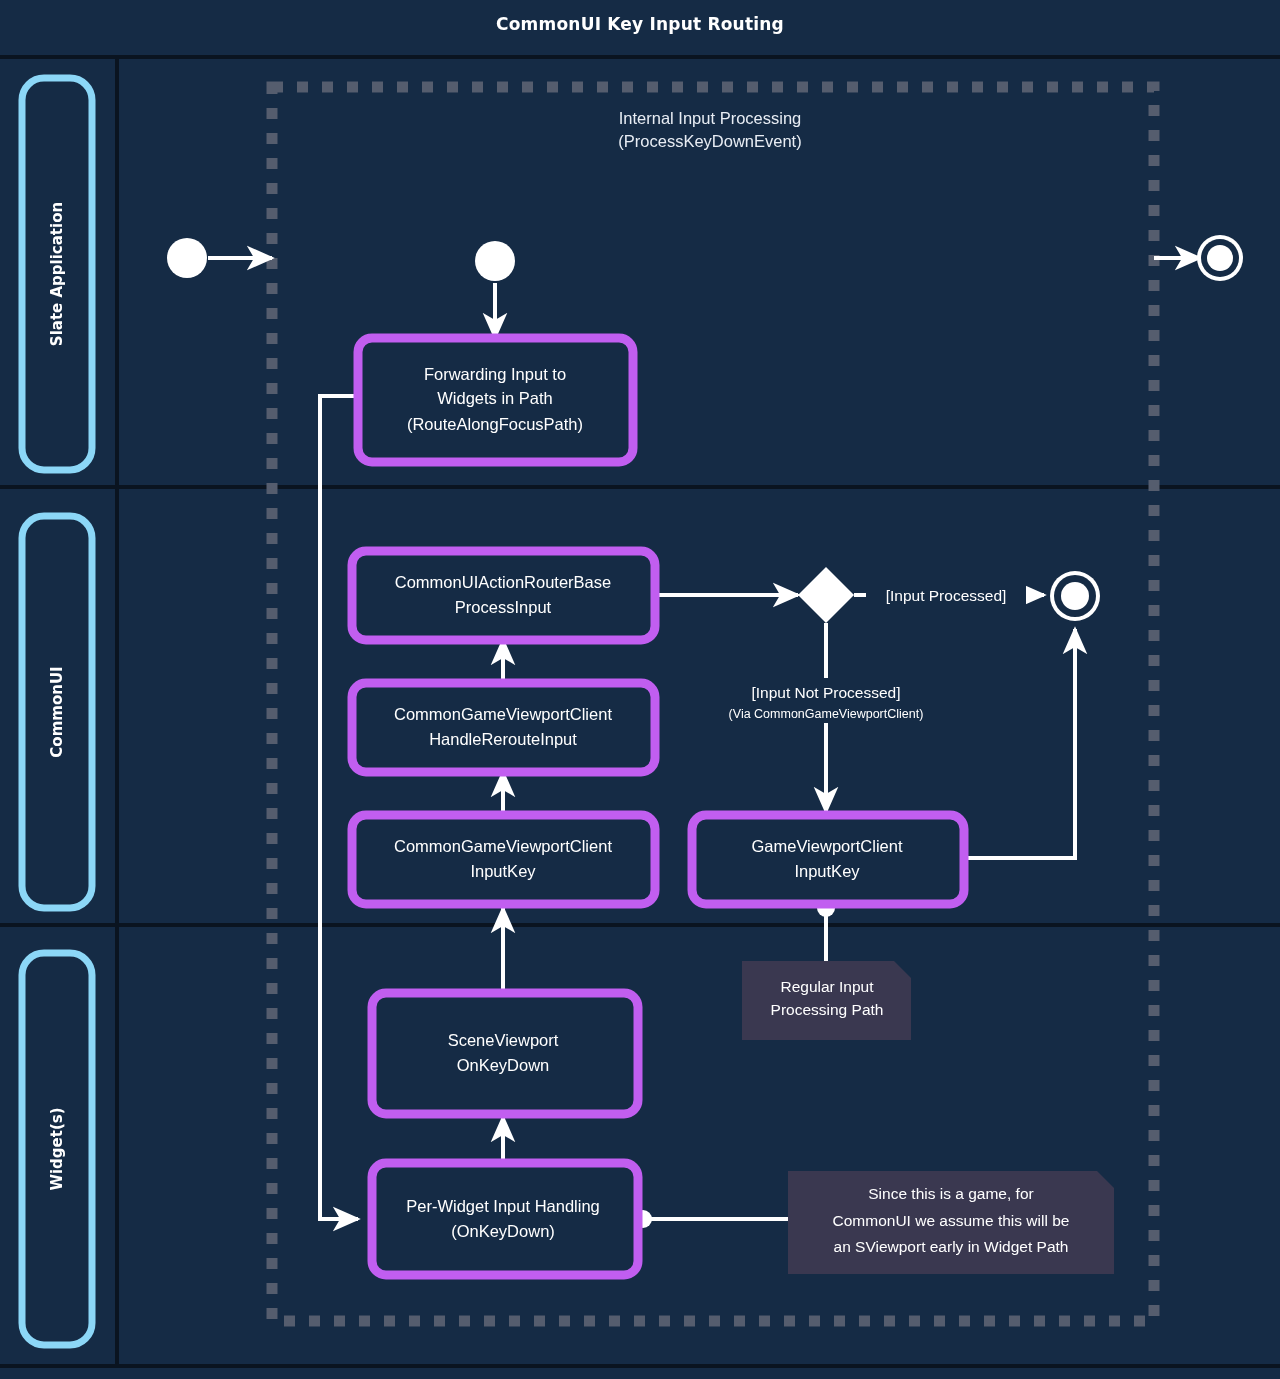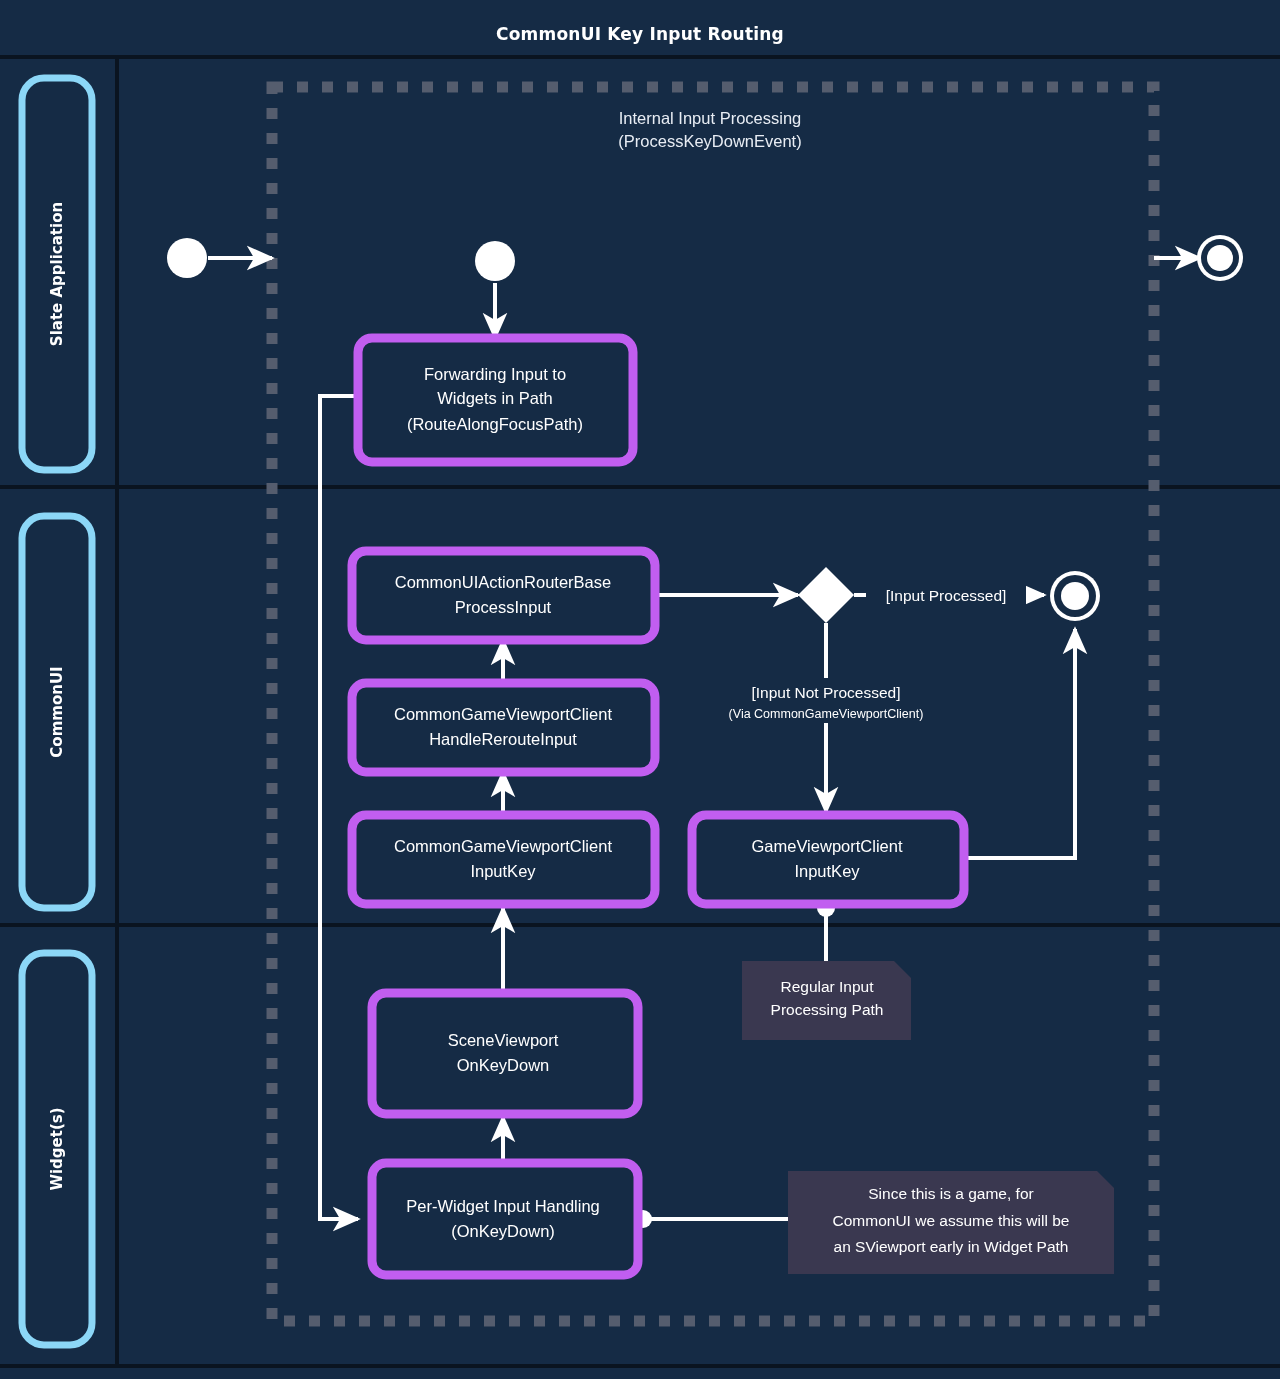--- a/index.html
+++ b/index.html
@@ -1,19 +1,19 @@
 <!DOCTYPE html>
 <html><head>
 <meta charset="utf-8">
 <style>
   html,body{margin:0;padding:0;background:#152b45;}
   body{width:1280px;height:1379px;overflow:hidden;
        font-family:"DejaVu Sans", sans-serif;}
   #root{position:relative;width:1280px;height:1379px;background:#152b45;}
-  .title{position:absolute;left:0;top:24px;width:1280px;text-align:center;
+  .title{position:absolute;left:0;top:14px;width:1280px;text-align:center;
          color:#ffffff;font-size:17px;font-weight:bold;letter-spacing:.2px;
          font-family:"DejaVu Sans", sans-serif;}
   svg{position:absolute;left:0;top:0;}
   .lane-label{fill:#ffffff;font-size:15px;font-weight:bold;
               font-family:"DejaVu Sans", sans-serif;}
   .grp-label{fill:#e8edf4;font-size:16.5px;font-family:"Liberation Sans", sans-serif;}
   .nodetext{fill:#ffffff;font-size:16.5px;font-family:"Liberation Sans", sans-serif;}
   .edgelabel{fill:#ffffff;font-size:15.5px;font-family:"Liberation Sans", sans-serif;}
   .edgelabel.small{font-size:12.5px;}
   .notetext{fill:#ffffff;font-size:15.5px;font-family:"Liberation Sans", sans-serif;}

